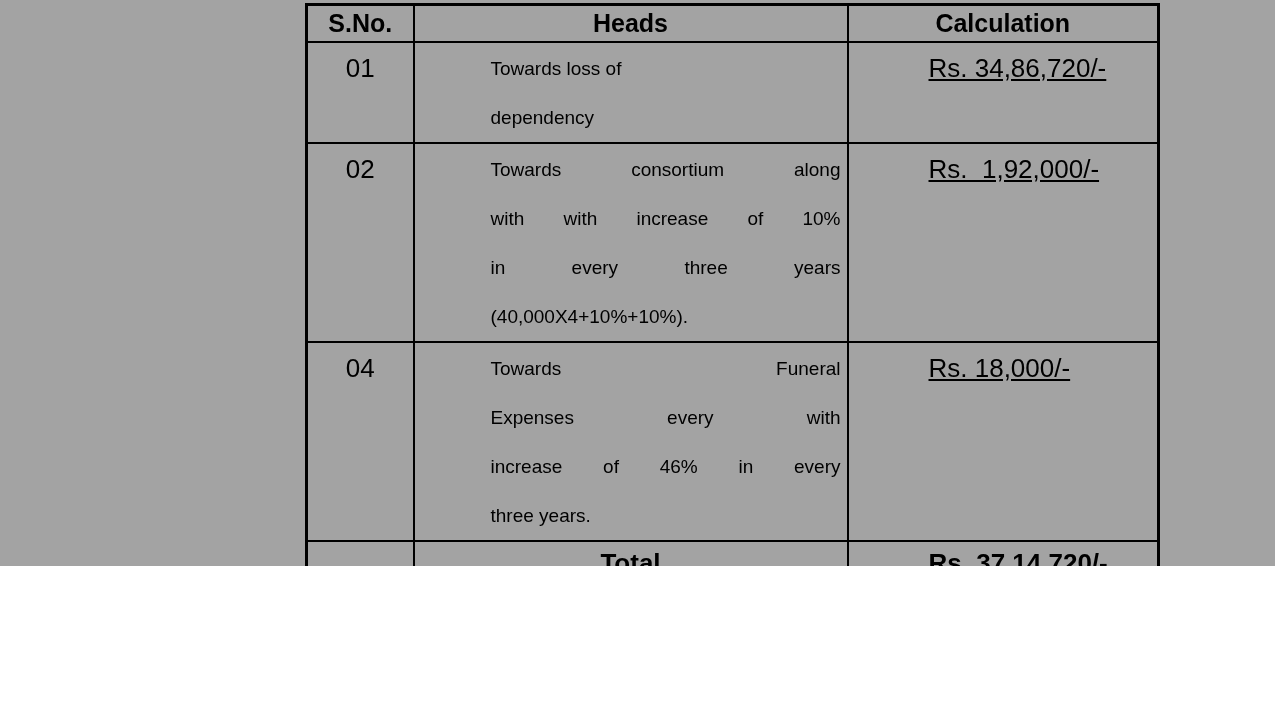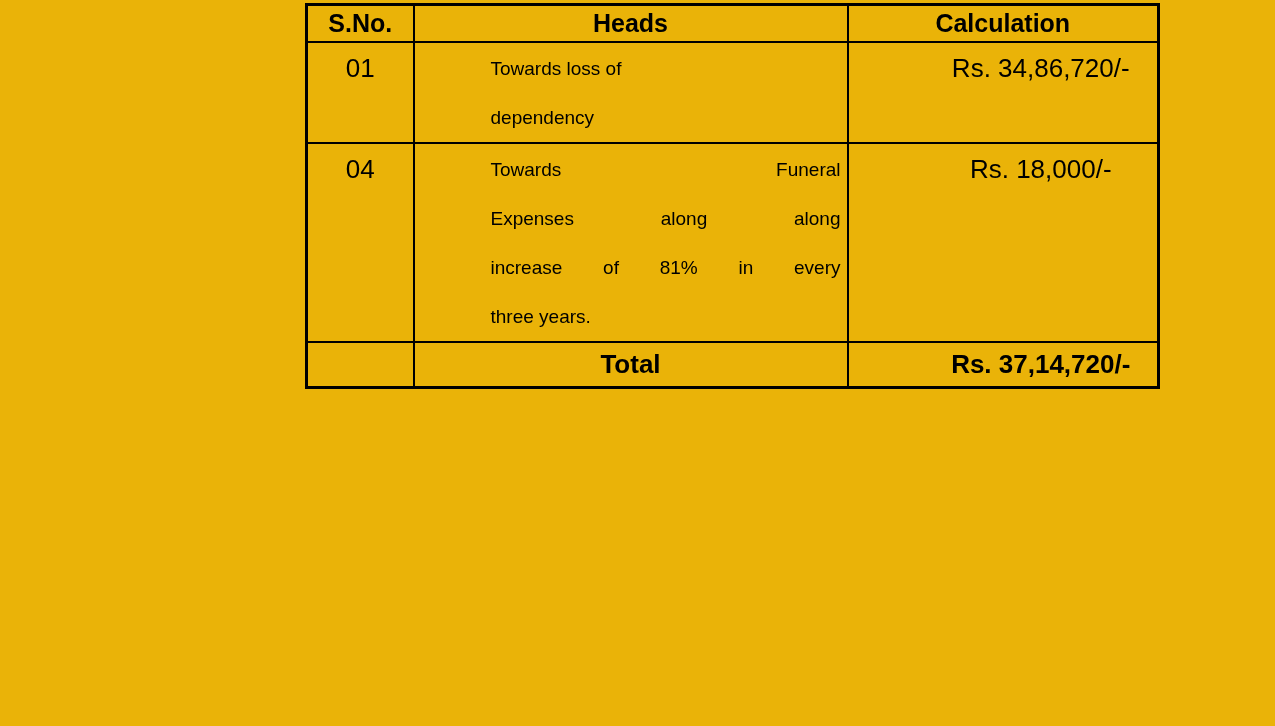--- a/index.html
+++ b/index.html
@@ -3,22 +3,22 @@
 <meta charset="utf-8">
 <style>
   html, body {
     margin: 0;
     padding: 0;
     background: #ffffff;
   }
   .page {
     position: relative;
     width: 1275px;
-    height: 726px;
-    background: #eab308;
+    height: 566px;
+    background: #a3a3a3;
     overflow: hidden;
     font-family: "Liberation Sans", "DejaVu Sans", sans-serif;
     color: #000000;
   }
   table.comp-table {
     position: absolute;
     left: 305px;
     top: 3px;
     width: 852px;
     border-collapse: collapse;
@@ -70,21 +70,22 @@
     white-space: normal;
     text-align: justify;
     text-align-last: justify;
   }
   td.calc {
     font-size: 26px;
     vertical-align: top;
     padding: 1px 4px 0 80px;
     line-height: 49px;
     white-space: pre;
-    text-align: center;
+    text-align: left;
+    text-decoration: underline;
   }
   
   tr.trow td { vertical-align: middle; }
   td.total-label {
     font-size: 26px;
     font-weight: bold;
     text-align: center;
     padding: 0;
     line-height: 42px;
   }
@@ -113,26 +114,36 @@
     </thead>
     <tbody>
       <tr class="r1">
         <td class="sno">01</td>
         <td class="heads">
           <div class="ln">Towards loss of</div>
           <div class="ln">dependency</div>
         </td>
         <td class="calc">Rs. 34,86,720/-</td>
       </tr>
+      <tr class="r2">
+        <td class="sno">02</td>
+        <td class="heads">
+          <div class="ln jl">Towards consortium along</div>
+          <div class="ln jl">with with increase of 10%</div>
+          <div class="ln jl">in every three years</div>
+          <div class="ln">(40,000X4+10%+10%).</div>
+        </td>
+        <td class="calc">Rs.  1,92,000/-</td>
+      </tr>
       <tr class="r4">
         <td class="sno">04</td>
         <td class="heads">
           <div class="ln jl">Towards Funeral</div>
-          <div class="ln jl">Expenses along along</div>
-          <div class="ln jl">increase of 81% in every</div>
+          <div class="ln jl">Expenses every with</div>
+          <div class="ln jl">increase of 46% in every</div>
           <div class="ln">three years.</div>
         </td>
         <td class="calc">Rs. 18,000/-</td>
       </tr>
       <tr class="trow">
         <td class="sno"></td>
         <td class="total-label">Total</td>
         <td class="calc total-amt">Rs. 37,14,720/-</td>
       </tr>
     </tbody>

